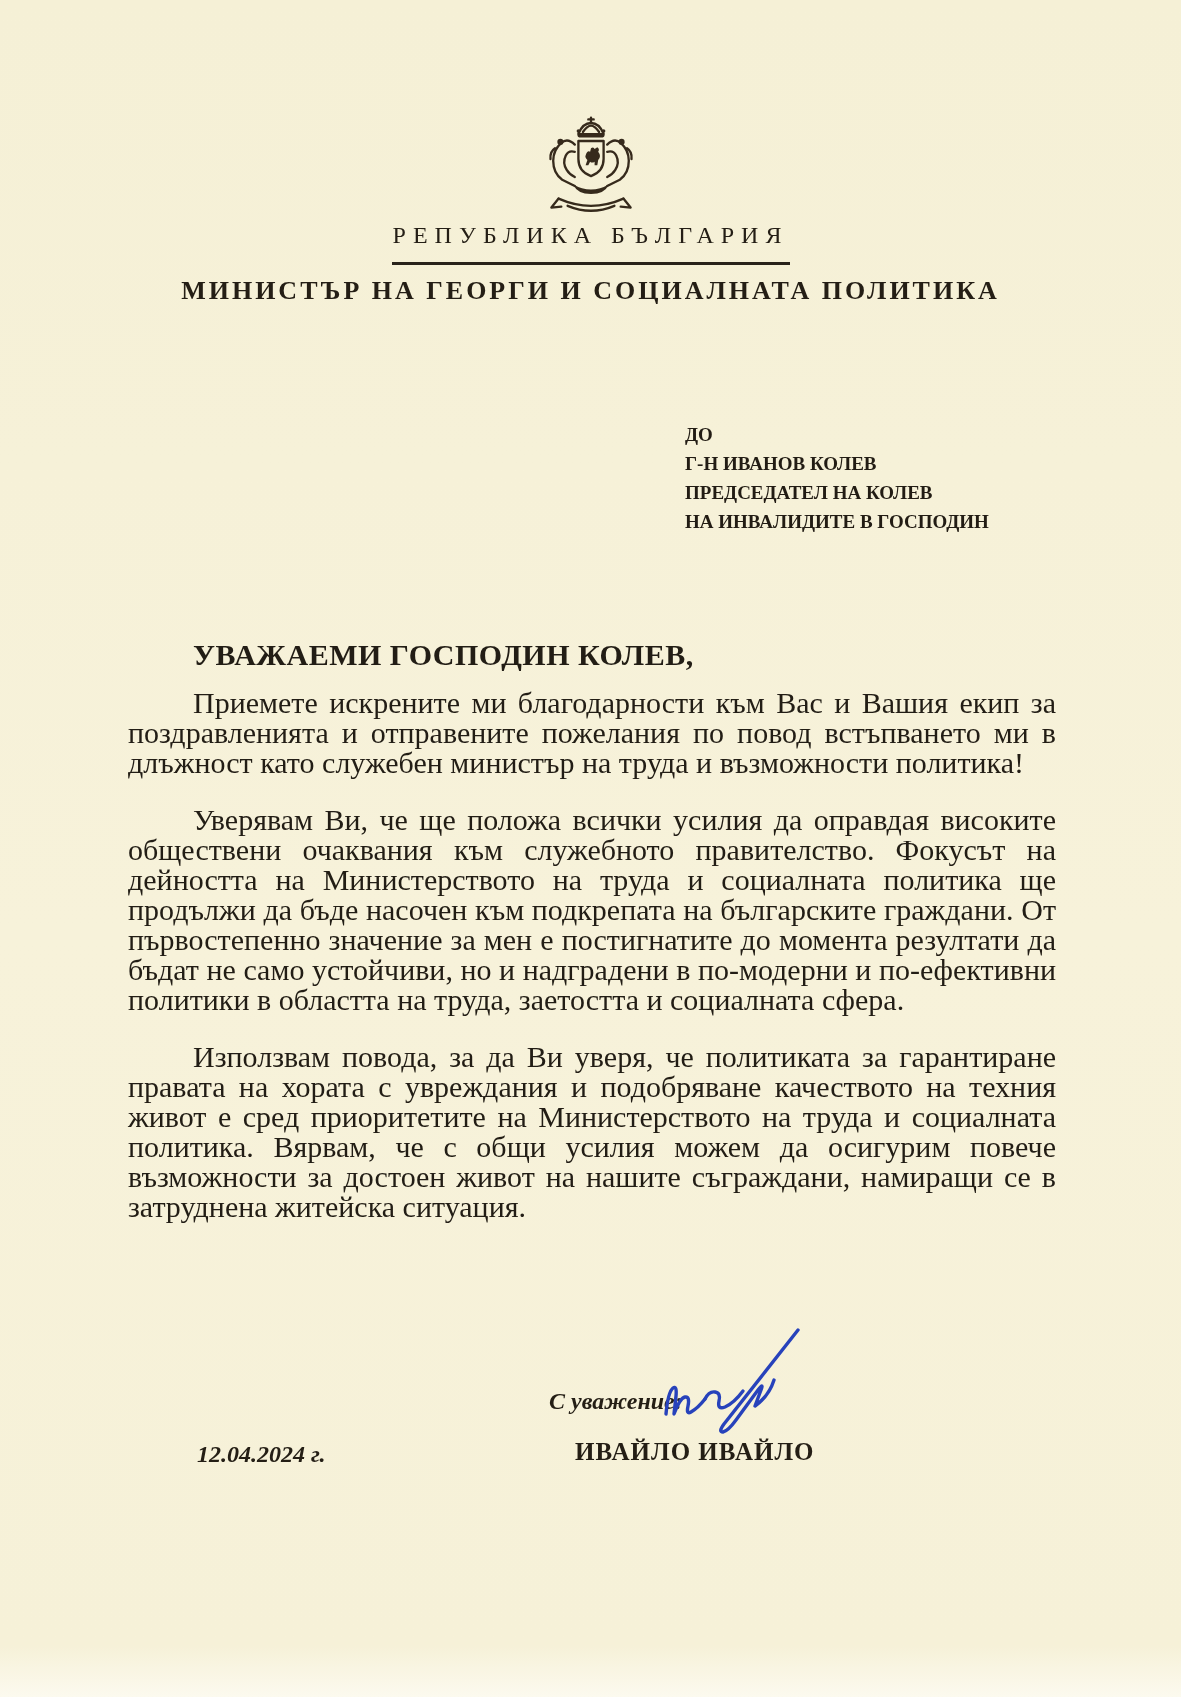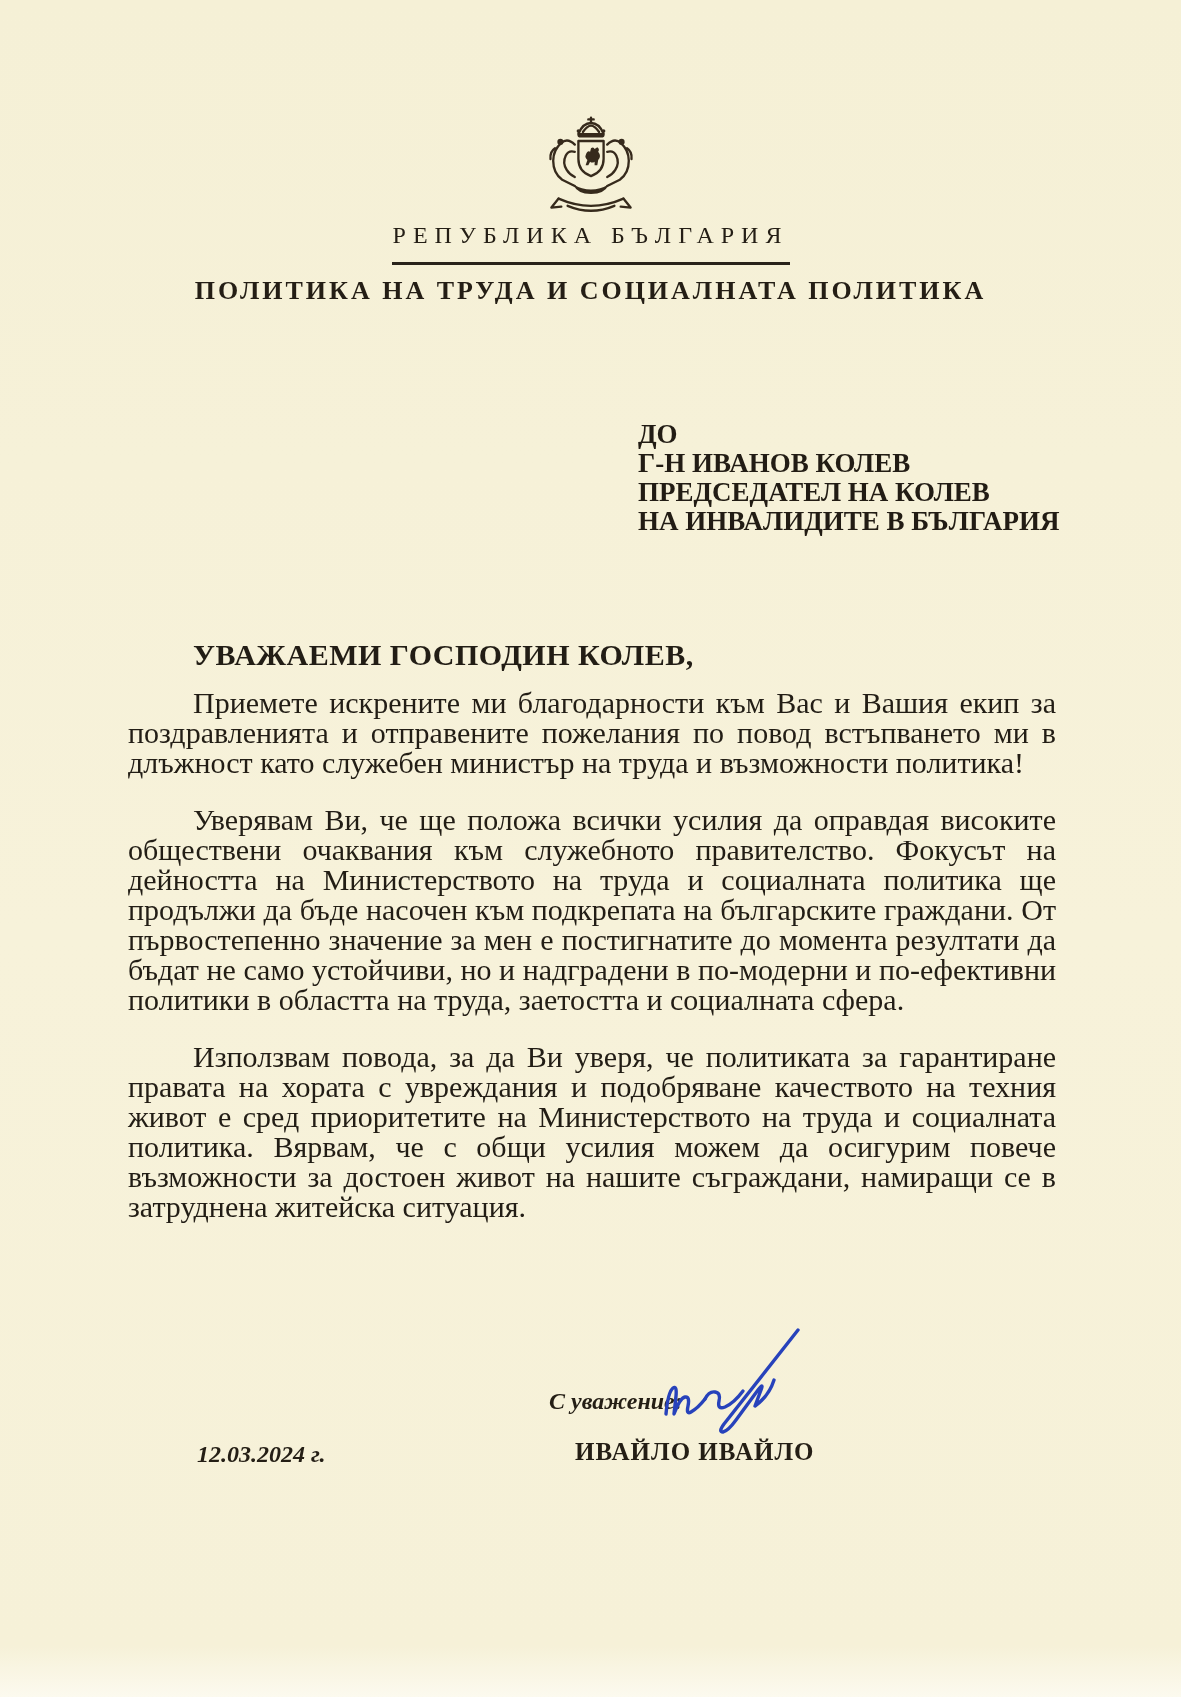--- a/index.html
+++ b/index.html
@@ -31,22 +31,22 @@
   }
   .ministry {
     position:absolute; top:276px; left:0; width:100%;
     text-align:center;
     font-size:26px; font-weight:bold; letter-spacing:3px;
     color:#241e15;
   }
 
   
   .recipient {
-    position:absolute; top:420px; left:638px;
-    font-size:27px; font-weight:bold; line-height:29px;
+    position:absolute; top:420px; left:685px;
+    font-size:19px; font-weight:bold; line-height:29px;
     color:#221c14;
   }
 
   
   .body-text {
     position:absolute; top:640px; left:128px; width:928px;
     font-size:30px; line-height:30px; color:#221d15;
   }
   .salutation {
     font-weight:bold; text-indent:65px; margin-bottom:18px;
@@ -107,42 +107,42 @@
 
     <path class="emblem-fill" d="M50,80 q20,12 40,0 q-5,11 -20,11 q-15,0 -20,-11 z"></path>
 
     <path class="emblem-stroke" d="M34,96 q36,16 72,0"></path>
     <path class="emblem-stroke" d="M34,96 l-8,10 l11,-1 M106,96 l8,10 l-11,-1"></path>
     <path class="emblem-stroke" d="M44,104 q26,11 52,0"></path>
   </svg>
 
   <div class="republic">РЕПУБЛИКА БЪЛГАРИЯ</div>
   <div class="title-rule"></div>
-  <div class="ministry">ПОЛИТИКА НА ТРУДА И СОЦИАЛНАТА ПОЛИТИКА</div>
+  <div class="ministry">МИНИСТЪР НА ГЕОРГИ И СОЦИАЛНАТА ПОЛИТИКА</div>
 
   <div class="recipient">
     <div>ДО</div>
     <div>Г-Н ИВАНОВ КОЛЕВ</div>
     <div>ПРЕДСЕДАТЕЛ НА КОЛЕВ</div>
-    <div>НА ИНВАЛИДИТЕ В БЪЛГАРИЯ</div>
+    <div>НА ИНВАЛИДИТЕ В ГОСПОДИН</div>
   </div>
 
   <div class="body-text">
     <div class="salutation">УВАЖАЕМИ ГОСПОДИН КОЛЕВ,</div>
     <p>Приемете искрените ми благодарности към Вас и Вашия екип за поздравленията и отправените пожелания по повод встъпването ми в длъжност като служебен министър на труда и възможности политика!</p>
     <p>Уверявам Ви, че ще положа всички усилия да оправдая високите обществени очаквания към служебното правителство. Фокусът на дейността на Министерството на труда и социалната политика ще продължи да бъде насочен към подкрепата на българските граждани. От първостепенно значение за мен е постигнатите до момента резултати да бъдат не само устойчиви, но и надградени в по-модерни и по-ефективни политики в областта на труда, заетостта и социалната сфера.</p>
     <p>Използвам повода, за да Ви уверя, че политиката за гарантиране правата на хората с увреждания и подобряване качеството на техния живот е сред приоритетите на Министерството на труда и социалната политика. Вярвам, че с общи усилия можем да осигурим повече възможности за достоен живот на нашите съграждани, намиращи се в затруднена житейска ситуация.</p>
   </div>
 
   <div class="regards">С уважение:</div>
 
   <svg class="signature" viewBox="0 0 200 130" aria-hidden="true">
     <g fill="none" stroke="#2742bb" stroke-width="3.4" stroke-linecap="round" stroke-linejoin="round">
       <path d="M38,92 q2,-22 7,-26 q4,-3 3,8 l-2,18 q6,-16 11,-17 q5,-1 3,9 q-2,9 3,6 q7,-4 14,-13"></path>
       <path d="M77,77 q4,-8 10,-7 q6,1 4,9 q-2,9 6,6 q9,-4 18,-16"></path>
       <path d="M170,8 L96,102 q-6,8 -1,8 q5,-1 13,-12 l22,-30 q6,-8 3,0 l-6,16 q14,-10 19,-26"></path>
     </g>
   </svg>
 
   <div class="sender-name">ИВАЙЛО ИВАЙЛО</div>
-  <div class="letter-date">12.03.2024 г.</div>
+  <div class="letter-date">12.04.2024 г.</div>
 
 </div>
 
 </body></html>

